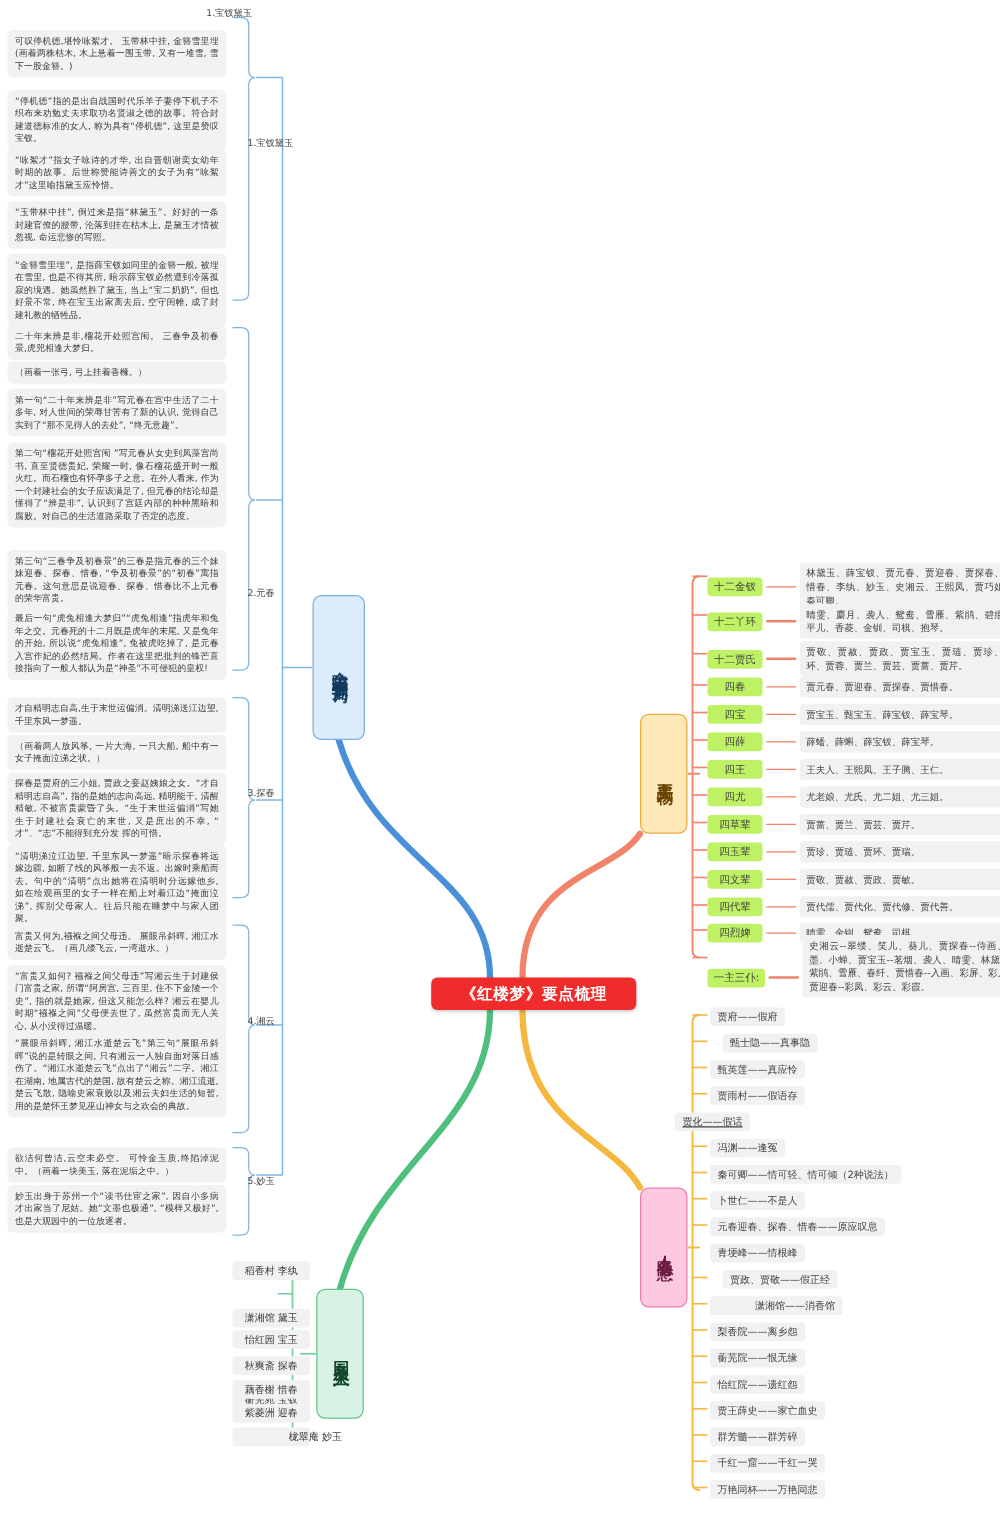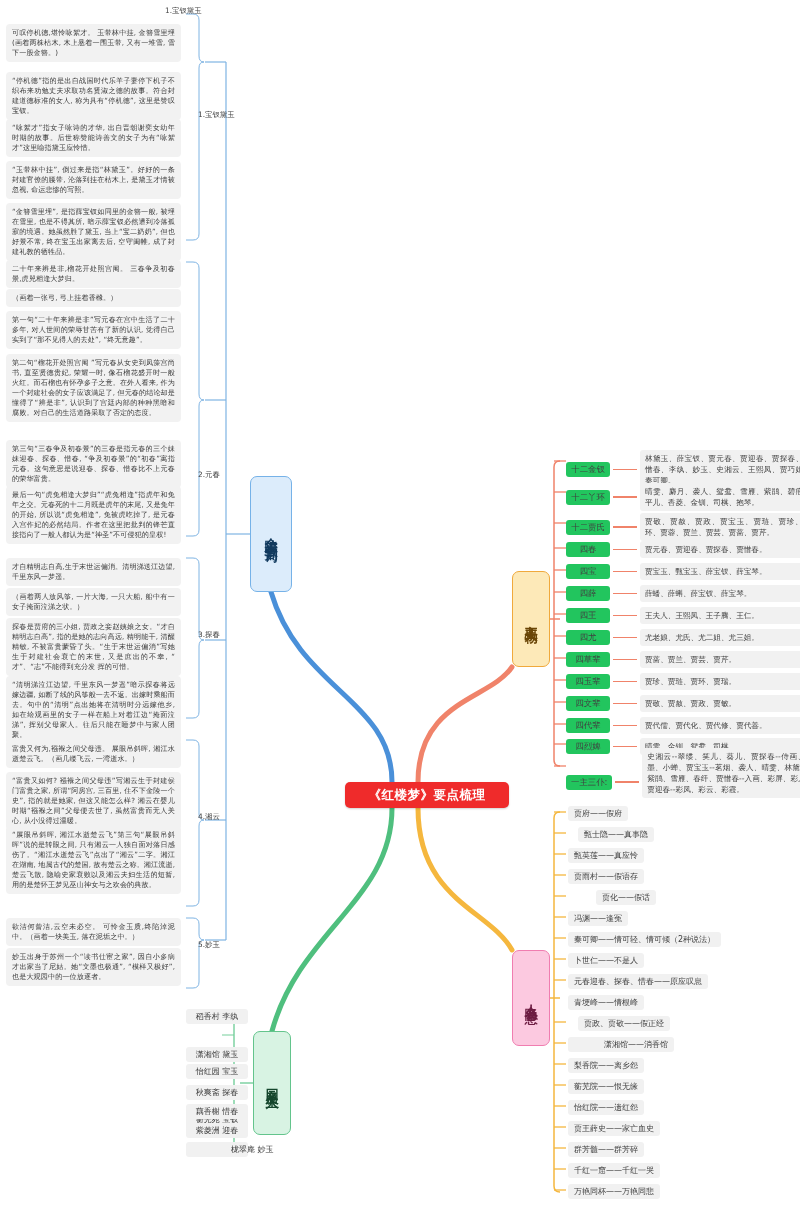--- a/index.html
+++ b/index.html
@@ -109,21 +109,21 @@
     display: flex;
     align-items: center;
     justify-content: center;
     letter-spacing: 0.5px;
     box-shadow: 0 1px 2px rgba(0,0,0,.18);
   }
 
   
   .rrow { position: absolute; display: flex; align-items: center; }
   .rkey {
-    background: #22c55e;
+    background: #bef264;
     border-radius: 3px;
     color: #404040;
     font-size: 8.4px;
     padding: 2px 5px;
     white-space: nowrap;
     text-align: center;
     min-width: 44px;
   }
   .rdash {
     height: 1.4px;
@@ -359,21 +359,21 @@
   <div class="rrow" style="left:566px; top:748px;">
     <div class="rkey" style="margin-top:18px;">一主三仆:</div>
     <div class="rdash orange" style="margin-top:18px;"></div>
     <div class="rval" style="width:176px;">史湘云--翠缕、笑儿、葵儿、贾探春--侍画、翠墨、小蝉、贾宝玉--茗烟、袭人、晴雯、林黛玉--紫鹃、雪雁、春纤、贾惜春--入画、彩屏、彩儿、贾迎春--彩凤、彩云、彩霞。</div>
   </div>
 
   <div class="nrow" style="left:568px; top:806px;">贾府——假府</div>
   <div class="nrow" style="left:578px; top:827px;">甄士隐——真事隐</div>
   <div class="nrow" style="left:568px; top:848px;">甄英莲——真应怜</div>
   <div class="nrow" style="left:568px; top:869px;">贾雨村——假语存</div>
-  <div class="nrow" style="left:596px; top:890px;">贾化——假话</div>
+  <div class="nrow" style="left:540px; top:890px;text-decoration:underline;">贾化——假话</div>
   <div class="nrow" style="left:568px; top:911px;">冯渊——逢冤</div>
   <div class="nrow" style="left:568px; top:932px;">秦可卿——情可轻、情可倾（2种说法）</div>
   <div class="nrow" style="left:568px; top:953px;">卜世仁——不是人</div>
   <div class="nrow" style="left:568px; top:974px;">元春迎春、探春、惜春——原应叹息</div>
   <div class="nrow" style="left:568px; top:995px;">青埂峰——情根峰</div>
   <div class="nrow" style="left:578px; top:1016px;">贾政、贾敬——假正经</div>
   <div class="nrow" style="left:568px; top:1037px;padding-left:36px;">潇湘馆——消香馆</div>
   <div class="nrow" style="left:568px; top:1058px;">梨香院——离乡怨</div>
   <div class="nrow" style="left:568px; top:1079px;">蘅芜院——恨无缘</div>
   <div class="nrow" style="left:568px; top:1100px;">怡红院——遗红怨</div>

